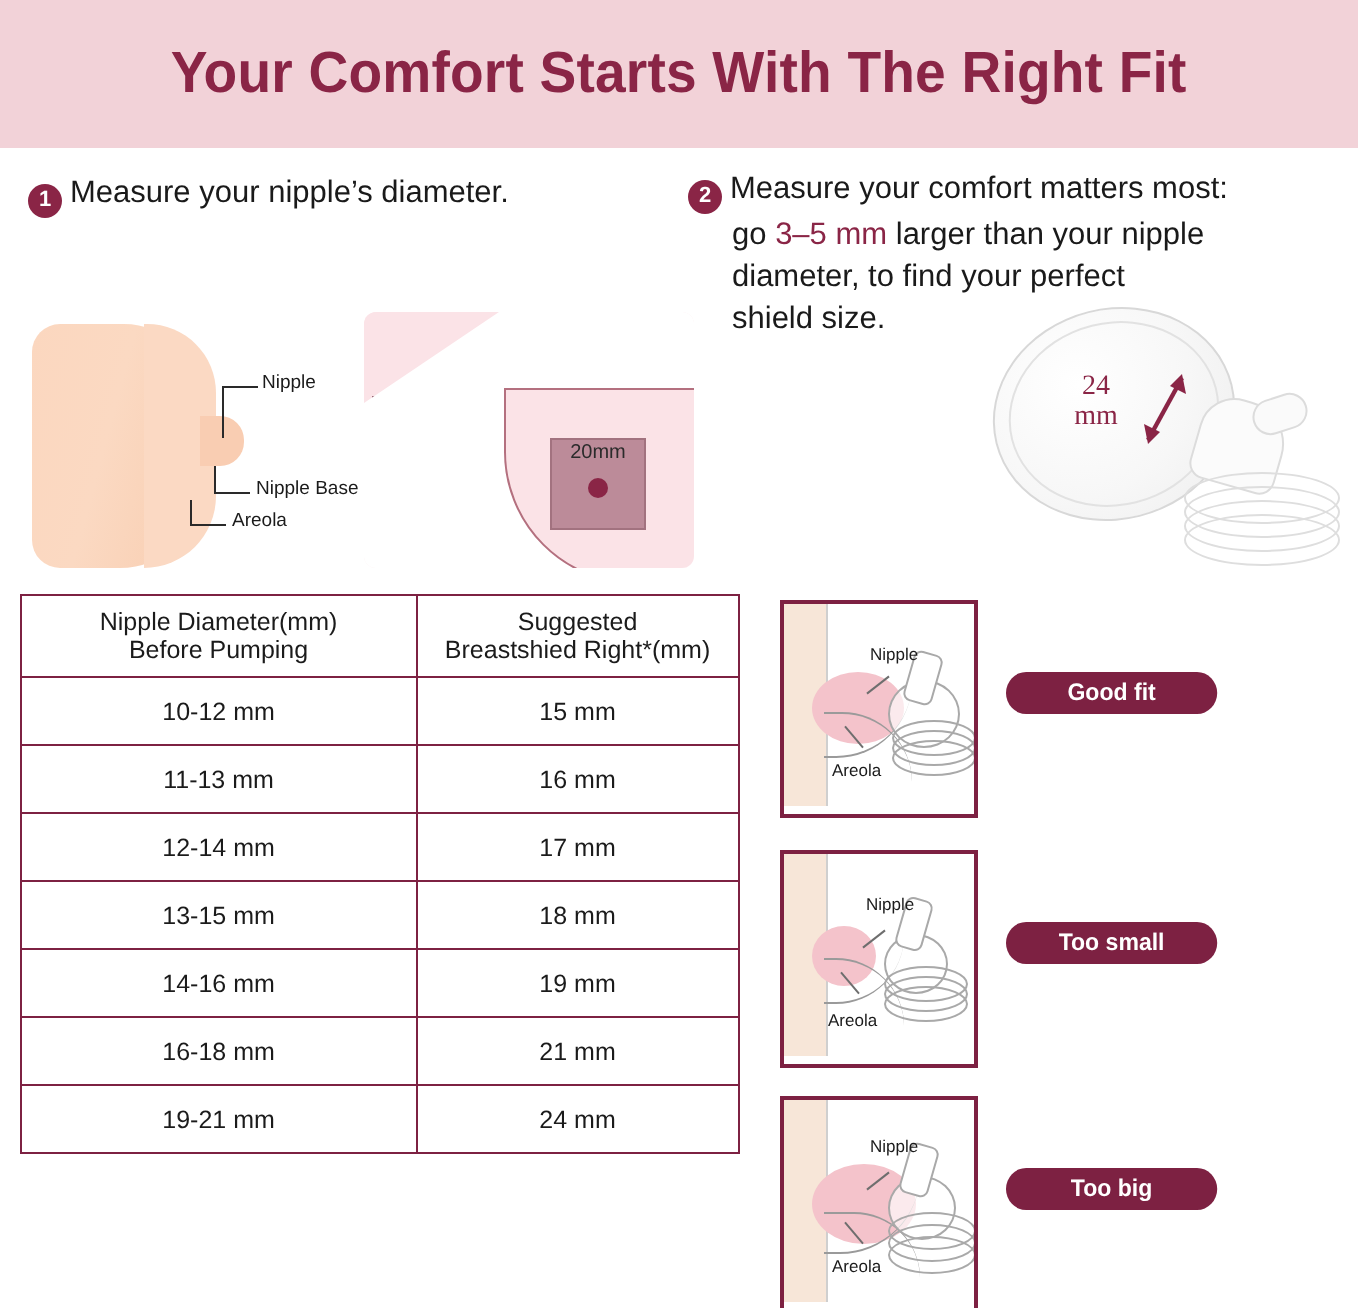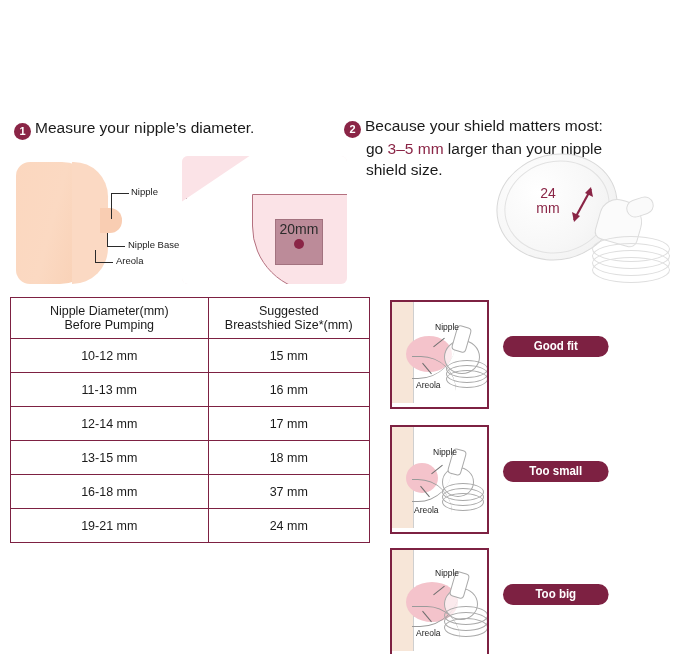--- a/index.html
+++ b/index.html
@@ -16,21 +16,21 @@
     background:#f2d2d8;
     display:flex;align-items:center;justify-content:center;
   }
   .header-title{
     font-size:29px;font-weight:bold;color:#8a2546;
     letter-spacing:.1px;transform:scaleX(.95);transform-origin:center;
     white-space:nowrap;
   }
 
   
-  .steps{position:absolute;left:0;top:82px;width:679px;height:62px;margin-top:31px;}
+  .steps{position:absolute;left:0;top:82px;width:679px;height:62px;}
   .step{position:absolute;display:block;}
   .step1{left:14px;top:4px;width:330px;}
   .step2{left:344px;top:2px;width:330px;}
   .badge{
     display:inline-block;width:17px;height:17px;border-radius:50%;
     background:#8a2546;color:#fff;font-size:11px;font-weight:bold;
     text-align:center;line-height:17px;vertical-align:-2px;margin-right:4px;
   }
   .step-line{font-size:15.5px;line-height:21px;color:#1a1a1a;white-space:nowrap;}
   .step-line.indent{padding-left:22px;}
@@ -84,24 +84,24 @@
     position:absolute;left:4px;top:42px;width:74px;height:13px;
     background:#bc8b99;border:1px solid #9a6b79;
   }
   .ruler i{position:absolute;top:2px;width:1px;height:5px;background:#f4e4e8;}
   .swatch{
     position:absolute;left:93px;top:63px;width:46px;height:44px;
     background:#bc8b99;border:1px solid #a2727f;
   }
   .swatch span{
     position:absolute;left:0;top:1px;width:46px;text-align:center;
-    font-size:14px;color:#2b2b2b;
-  }
-
-  .shield-art{position:absolute;left:486px;top:0px;width:186px;height:140px;}
+    font-size:10px;color:#2b2b2b;
+  }
+
+  .shield-art{position:absolute;left:486px;top:0px;width:186px;height:140px;font-family:Liberation Serif, serif;}
   .sh-cone{
     position:absolute;left:10px;top:4px;width:120px;height:104px;
     border:1.5px solid #d8d8d8;border-radius:50%;
     background:radial-gradient(circle at 38% 32%,#ffffff 0%,#f7f7f7 55%,#ededed 100%);
     transform:rotate(-14deg);
   }
   .sh-cone2{
     position:absolute;left:18px;top:11px;width:104px;height:90px;
     border:1px solid #e2e2e2;border-radius:50%;transform:rotate(-14deg);
   }
@@ -169,36 +169,40 @@
     background:#7d2142;border-radius:11px;color:#ffffff;
     font-size:12px;font-weight:bold;text-align:center;line-height:21px;
     transform:scaleX(.96);transform-origin:left center;
   }
 </style>
 </head>
 <body>
 
 <div class="page">
 
+  <div class="header">
+    <div class="header-title">Your Comfort Starts With The Right Fit</div>
+  </div>
 
   <div class="steps">
 
     <div class="step step1">
       <div class="step-line">
         <span class="badge">1</span><span>Measure your nipple’s diameter.</span>
       </div>
     </div>
 
     <div class="step step2">
       <div class="step-line">
-        <span class="badge">2</span><span>Because your shield matters most:</span>
+        <span class="badge">2</span><span>Measure your comfort matters most:</span>
       </div>
       <div class="step-line indent">
         <span>go </span><span class="hl">3–5 mm</span><span> larger than your nipple</span>
       </div>
+      <div class="step-line indent">diameter, to find your perfect</div>
       <div class="step-line indent">shield size.</div>
     </div>
 
   </div>
 
   <div class="illus">
 
     <div class="anatomy">
       <div class="torso"></div>
       <div class="torso-edge"></div>
@@ -259,42 +263,46 @@
 
   <table class="tbl">
     <tbody>
         <tr>
       <th class="c1">
         <span>Nipple Diameter(mm)</span><br>
         <span>Before Pumping</span>
       </th>
       <th class="c2">
         <span>Suggested</span><br>
-        <span>Breastshied Size*(mm)</span>
+        <span>Breastshied Right*(mm)</span>
       </th>
     </tr>
     <tr>
       <td>10-12 mm</td>
       <td>15 mm</td>
     </tr>
     <tr>
       <td>11-13 mm</td>
       <td>16 mm</td>
     </tr>
     <tr>
       <td>12-14 mm</td>
       <td>17 mm</td>
     </tr>
     <tr>
       <td>13-15 mm</td>
       <td>18 mm</td>
     </tr>
     <tr>
+      <td>14-16 mm</td>
+      <td>19 mm</td>
+    </tr>
+    <tr>
       <td>16-18 mm</td>
-      <td>37 mm</td>
+      <td>21 mm</td>
     </tr>
     <tr>
       <td>19-21 mm</td>
       <td>24 mm</td>
     </tr>
   </tbody>
     </table>
 
   <div class="fitrow fr1">
     <div class="card">

